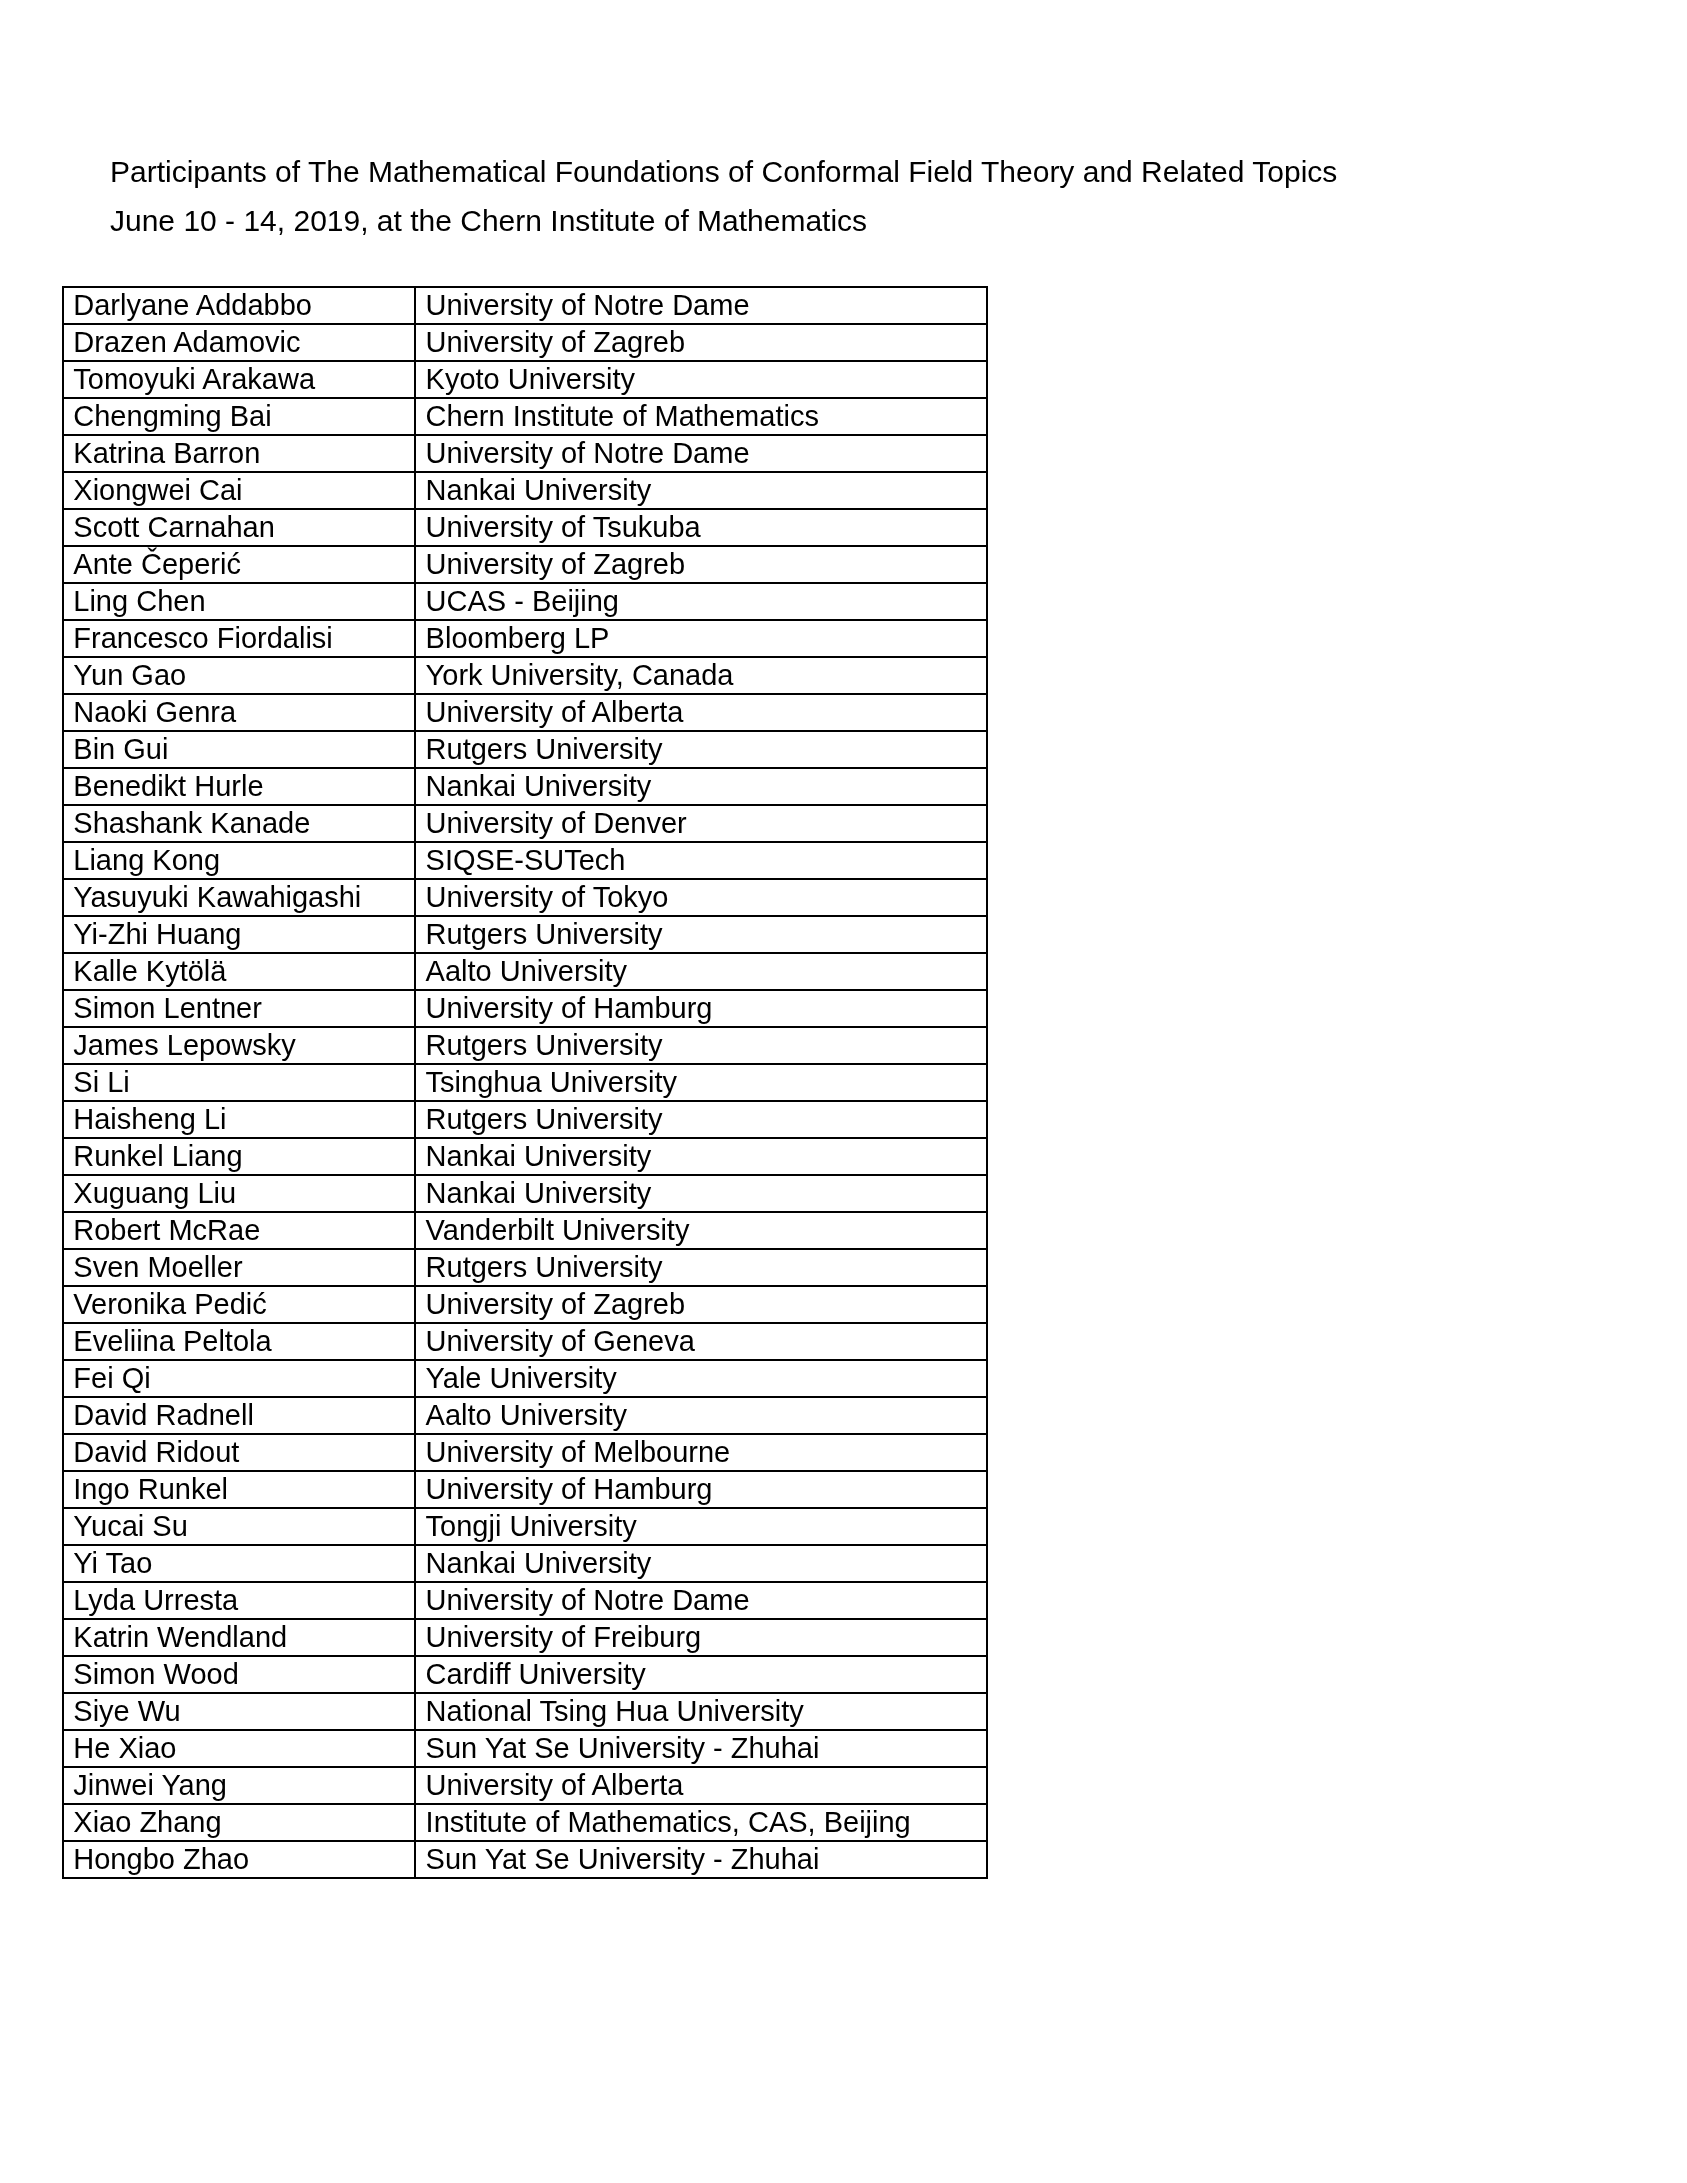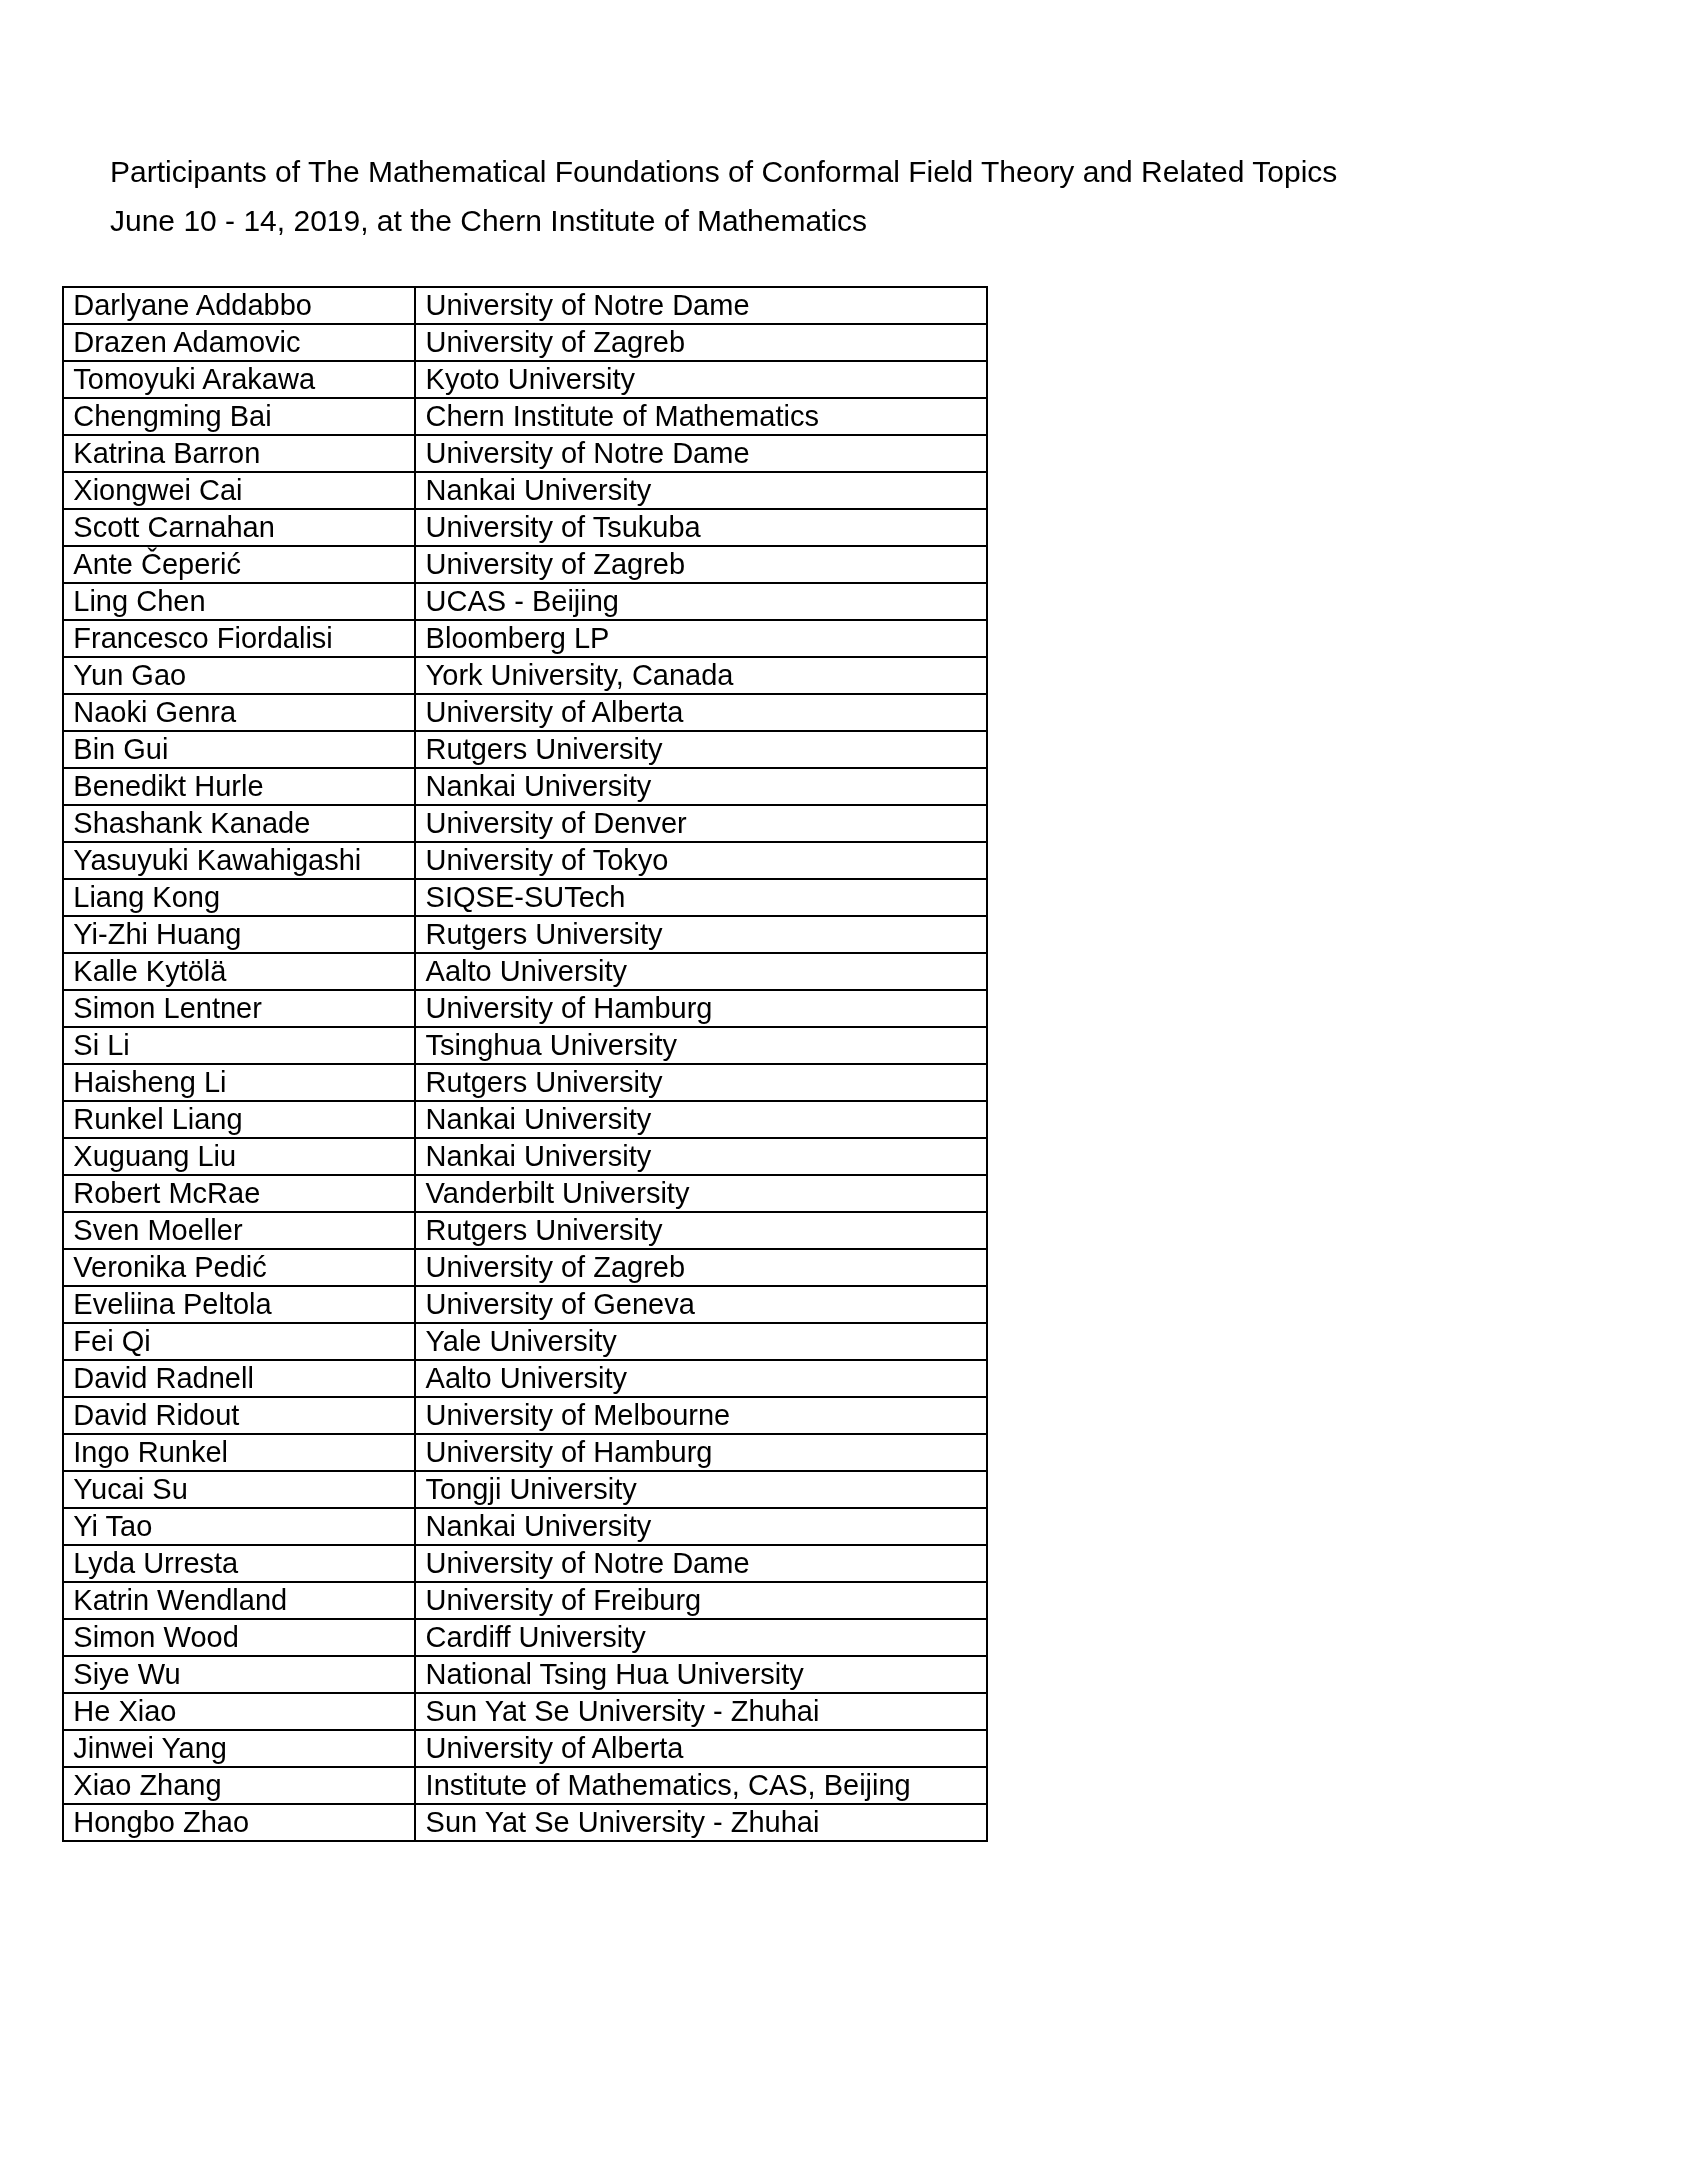--- a/index.html
+++ b/index.html
@@ -131,44 +131,48 @@
     <td class="col-name">Benedikt Hurle</td>
     <td class="col-aff">Nankai University</td>
   </tr>
 
   <tr>
     <td class="col-name">Shashank Kanade</td>
     <td class="col-aff">University of Denver</td>
   </tr>
 
   <tr>
+    <td class="col-name">Liang Kong</td>
+    <td class="col-aff">SIQSE-SUTech</td>
+  </tr>
+
+  <tr>
     <td class="col-name">Yasuyuki Kawahigashi</td>
     <td class="col-aff">University of Tokyo</td>
   </tr>
 
   <tr>
-    <td class="col-name">Liang Kong</td>
-    <td class="col-aff">SIQSE-SUTech</td>
-  </tr>
-
-  <tr>
     <td class="col-name">Yi-Zhi Huang</td>
     <td class="col-aff">Rutgers University</td>
   </tr>
 
   <tr>
     <td class="col-name">Kalle Kytölä</td>
     <td class="col-aff">Aalto University</td>
   </tr>
 
   <tr>
     <td class="col-name">Simon Lentner</td>
     <td class="col-aff">University of Hamburg</td>
   </tr>
 
+  <tr>
+    <td class="col-name">James Lepowsky</td>
+    <td class="col-aff">Rutgers University</td>
+  </tr>
 
   <tr>
     <td class="col-name">Si Li</td>
     <td class="col-aff">Tsinghua University</td>
   </tr>
 
   <tr>
     <td class="col-name">Haisheng Li</td>
     <td class="col-aff">Rutgers University</td>
   </tr>

